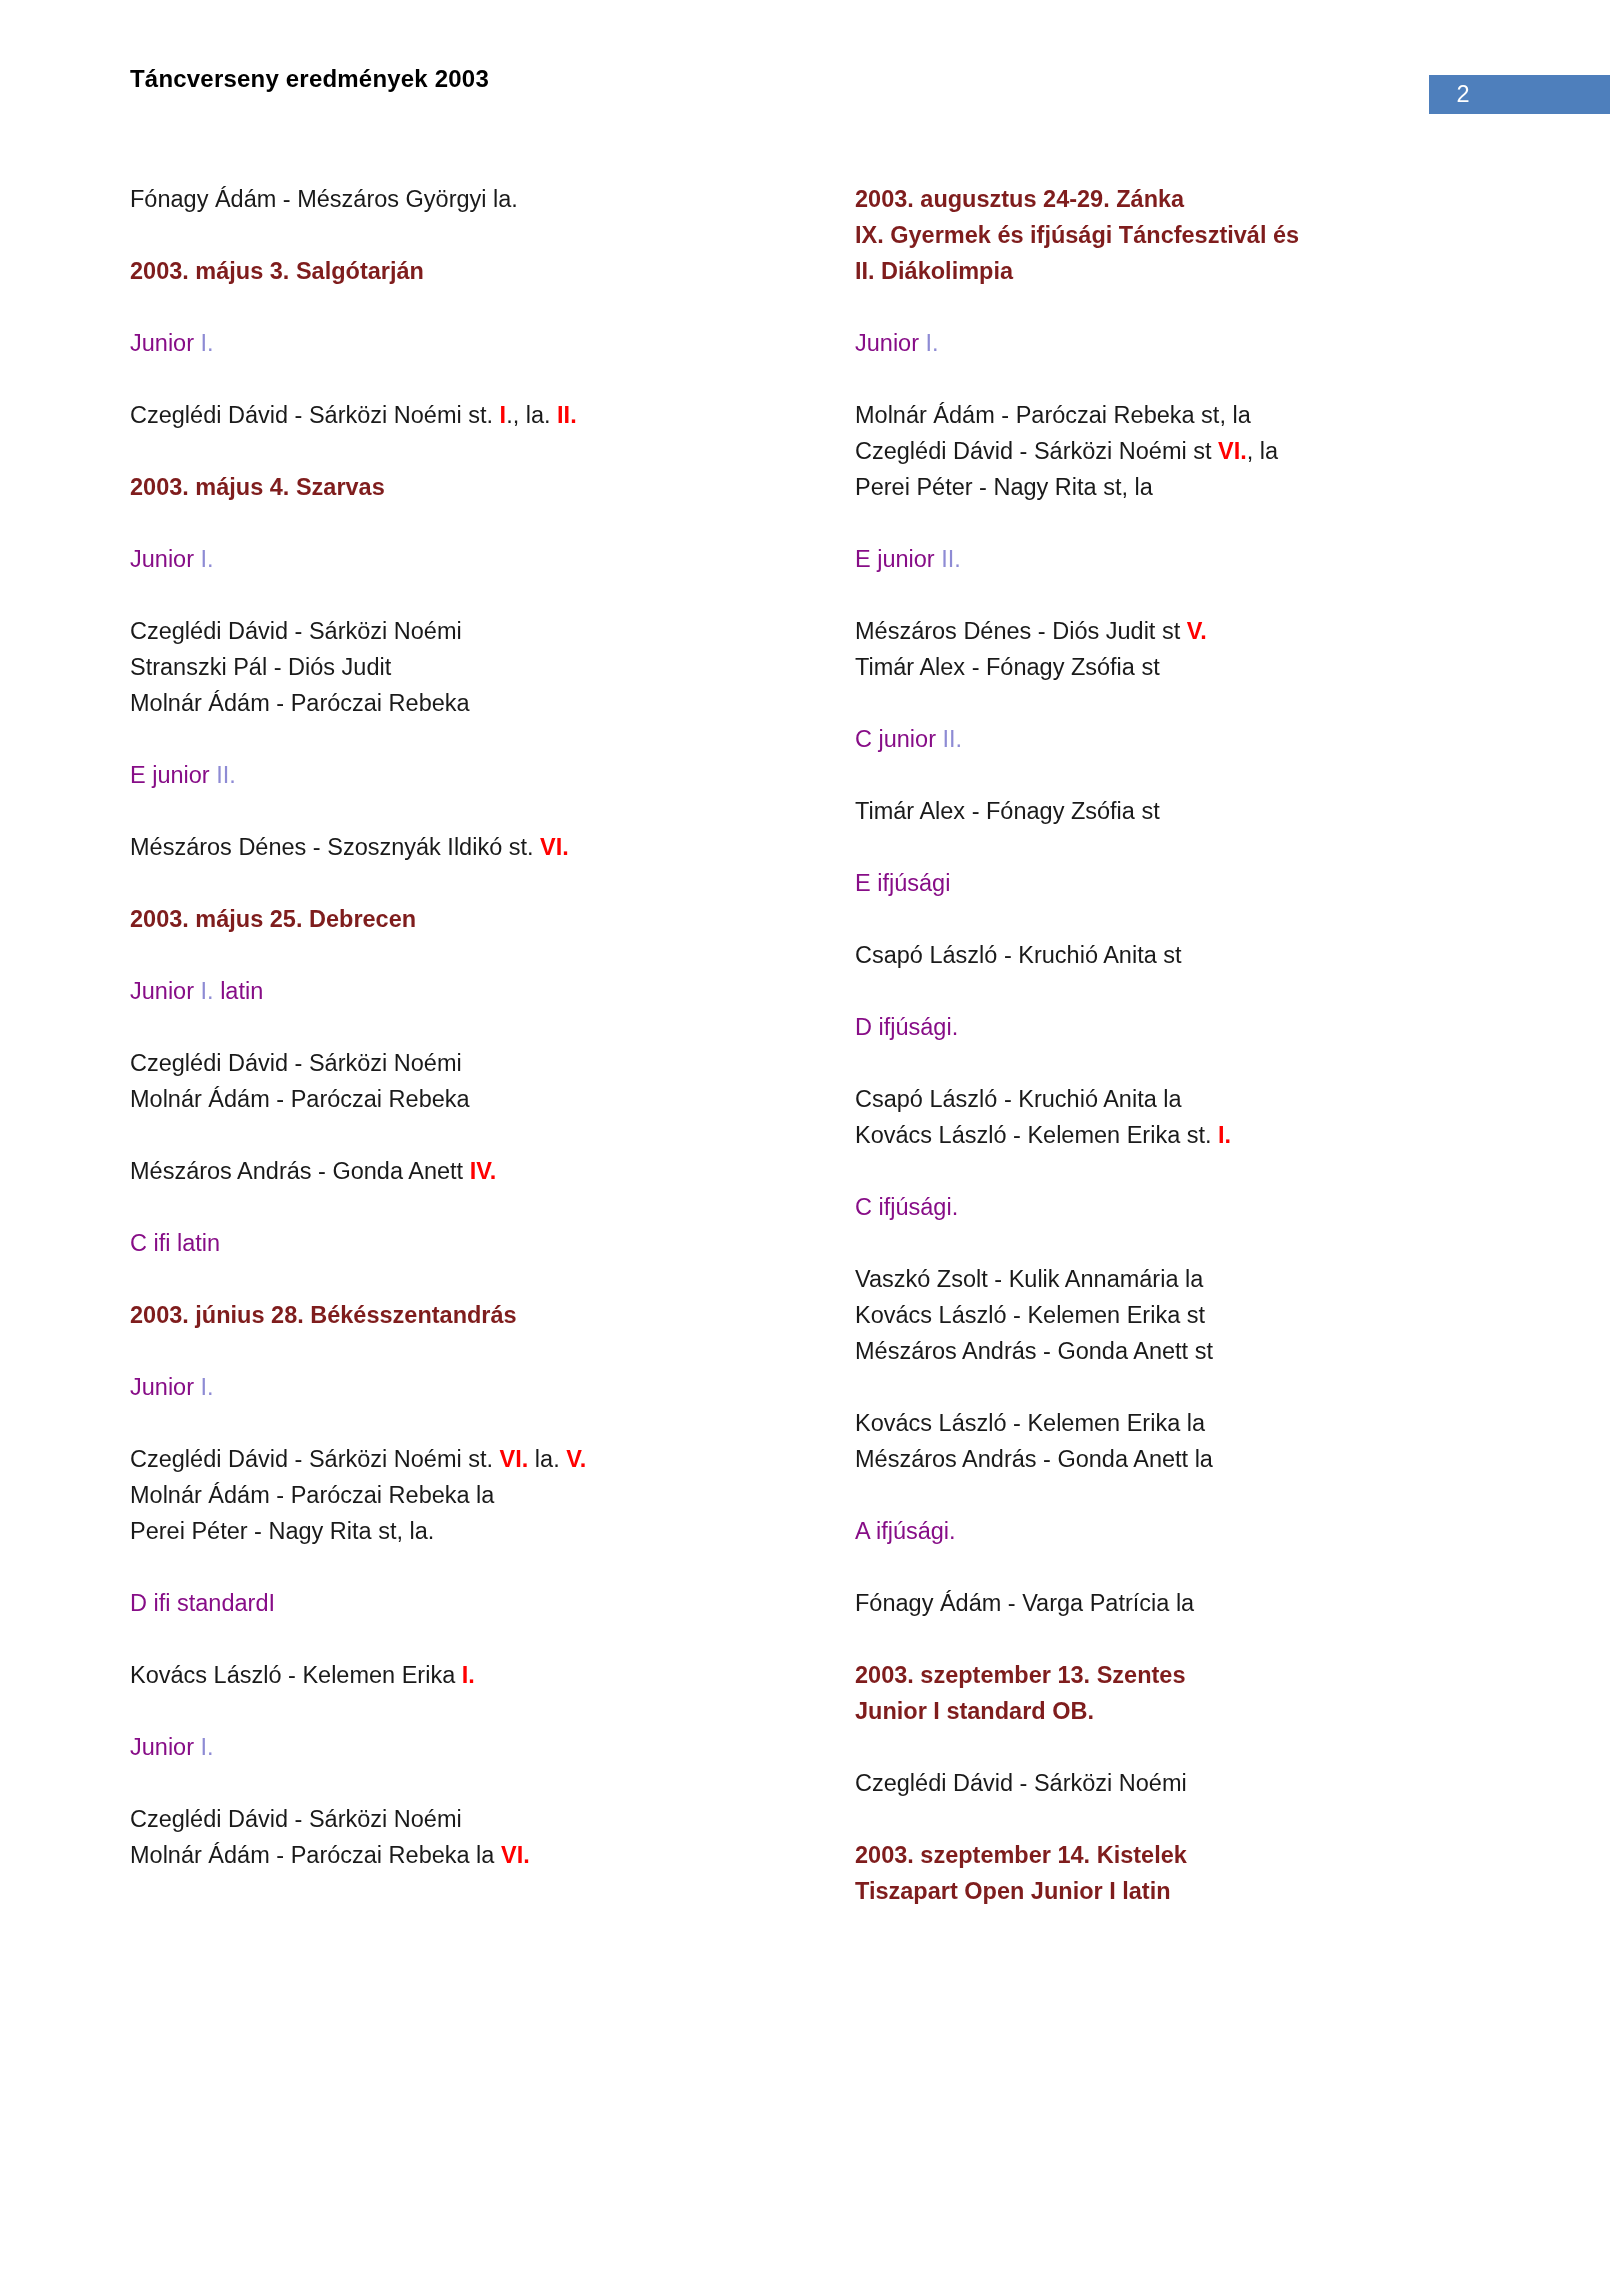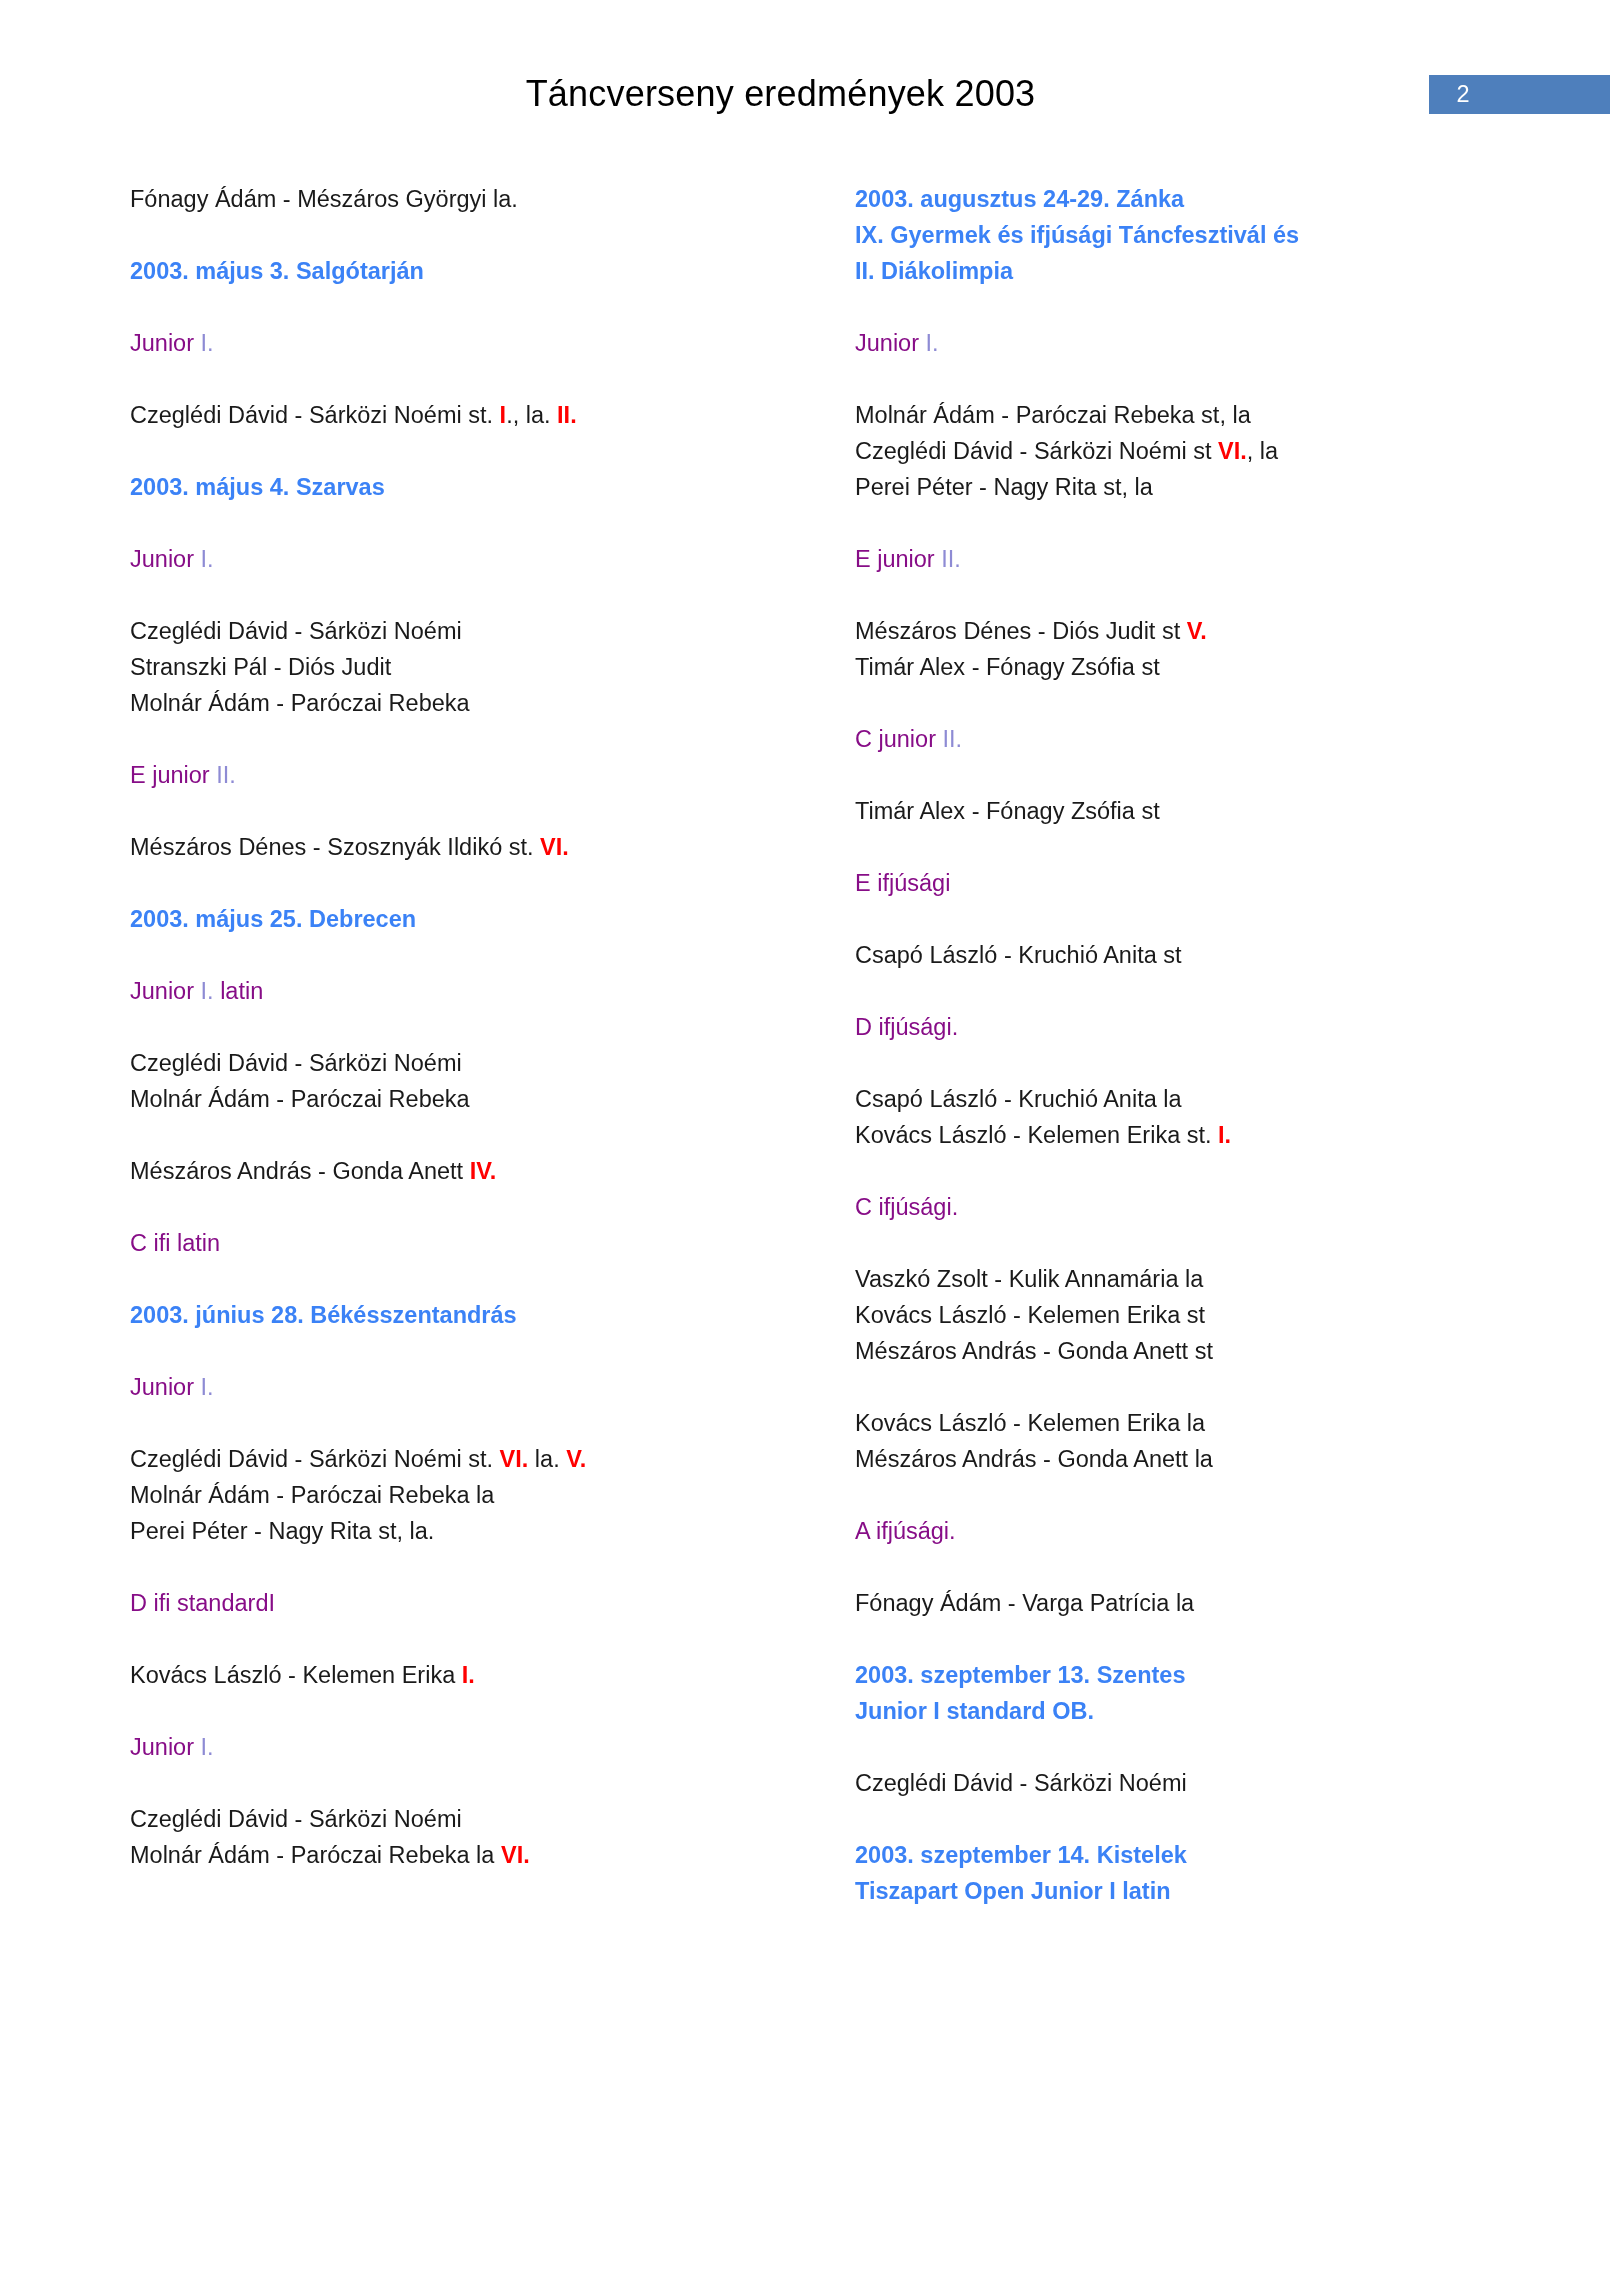--- a/index.html
+++ b/index.html
@@ -3,39 +3,39 @@
 <meta charset="utf-8">
 <style>
   html,body{margin:0;padding:0;}
   body{
     width:1620px;height:2293px;position:relative;background:#ffffff;
     font-family:"Liberation Sans",sans-serif;color:#1a1a1a;overflow:hidden;
   }
   .page{position:absolute;inset:0;}
   .doc-title{
     position:absolute;left:130px;top:49px;width:1301px;
-    text-align:center;font-size:36px;font-weight:normal;color:#000;
+    font-size:24px;font-weight:bold;color:#000;
     letter-spacing:0.2px;
   }
   .page-num-box{
     position:absolute;left:1429px;top:75px;width:181px;height:39px;
     background:#4e7fbc;color:#ffffff;display:flex;align-items:center;
     font-size:23.5px;padding-left:27.4px;box-sizing:border-box;
   }
   .columns{position:absolute;top:181px;left:0;width:100%;}
   .col{position:absolute;top:0;width:686px;white-space:nowrap;}
   .col-left{left:130px;}
   .col-right{left:855px;}
   .block{margin:0 0 36px 0;}
   .line{display:block;height:36px;line-height:36px;font-size:23.5px;}
   .block-heading .line{font-weight:bold;color:#8784d7;}
   .seg{display:inline;}
   .seg-n{color:#1a1a1a;}
   .seg-r{color:#ff0000;font-weight:bold;}
-  .seg-h{color:#3b82f6;font-weight:bold;text-align:center;}
+  .seg-h{color:#7f1d1d;font-weight:bold;text-align:center;}
   .seg-p1{color:#870d87;}
   .seg-p2{color:#8e8bd4;}
 </style>
 </head>
 <body>
 
 <div class="page">
   <h1 class="doc-title">Táncverseny eredmények 2003</h1>
   <div class="page-num-box">
     <span>2</span>

